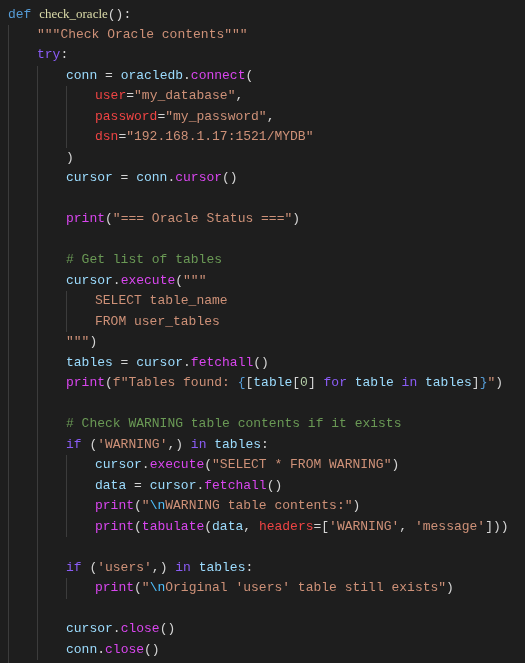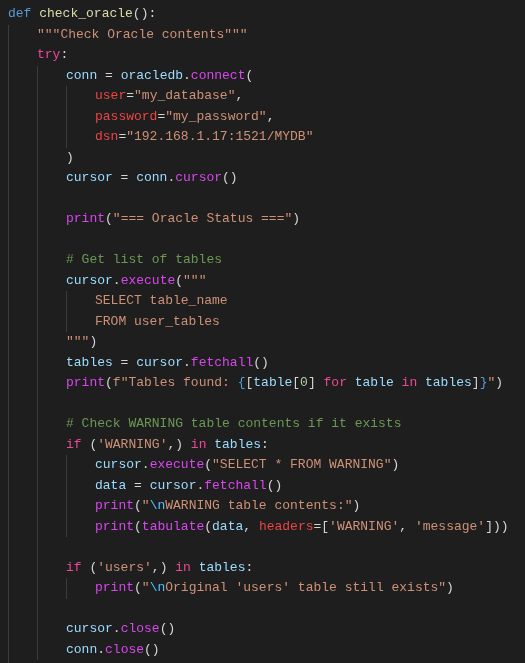--- a/index.html
+++ b/index.html
@@ -33,23 +33,23 @@
     border-left: 1px solid #3c3c3c;
   }
   .linewrap .txt {
     position: absolute;
     left: 0;
     top: 0;
     white-space: pre;
   }
   
   .kw   { color: #569cd6; }   
-  .kw2  { color: #ec4899; }   
+  .kw2  { color: #8b5cf6; }   
   .fn   { color: #d946ef; }   
-  .fndef{ color: #dcdcaa; }
+  .fndef{ color: #dcdcaa; font-family: Liberation Serif, serif; }
   .str  { color: #ce9178; }   
   .cmt  { color: #6a9955; }   
   .num  { color: #b5cea8; }
   .var  { color: #9cdcfe; }
   .cls  { color: #4ec9b0; }   
   .pun  { color: #d4d4d4; }
   .op   { color: #d4d4d4; }
   .param{ color: #ef4444; }
   .const{ color: #4fc1ff; }
 </style>

